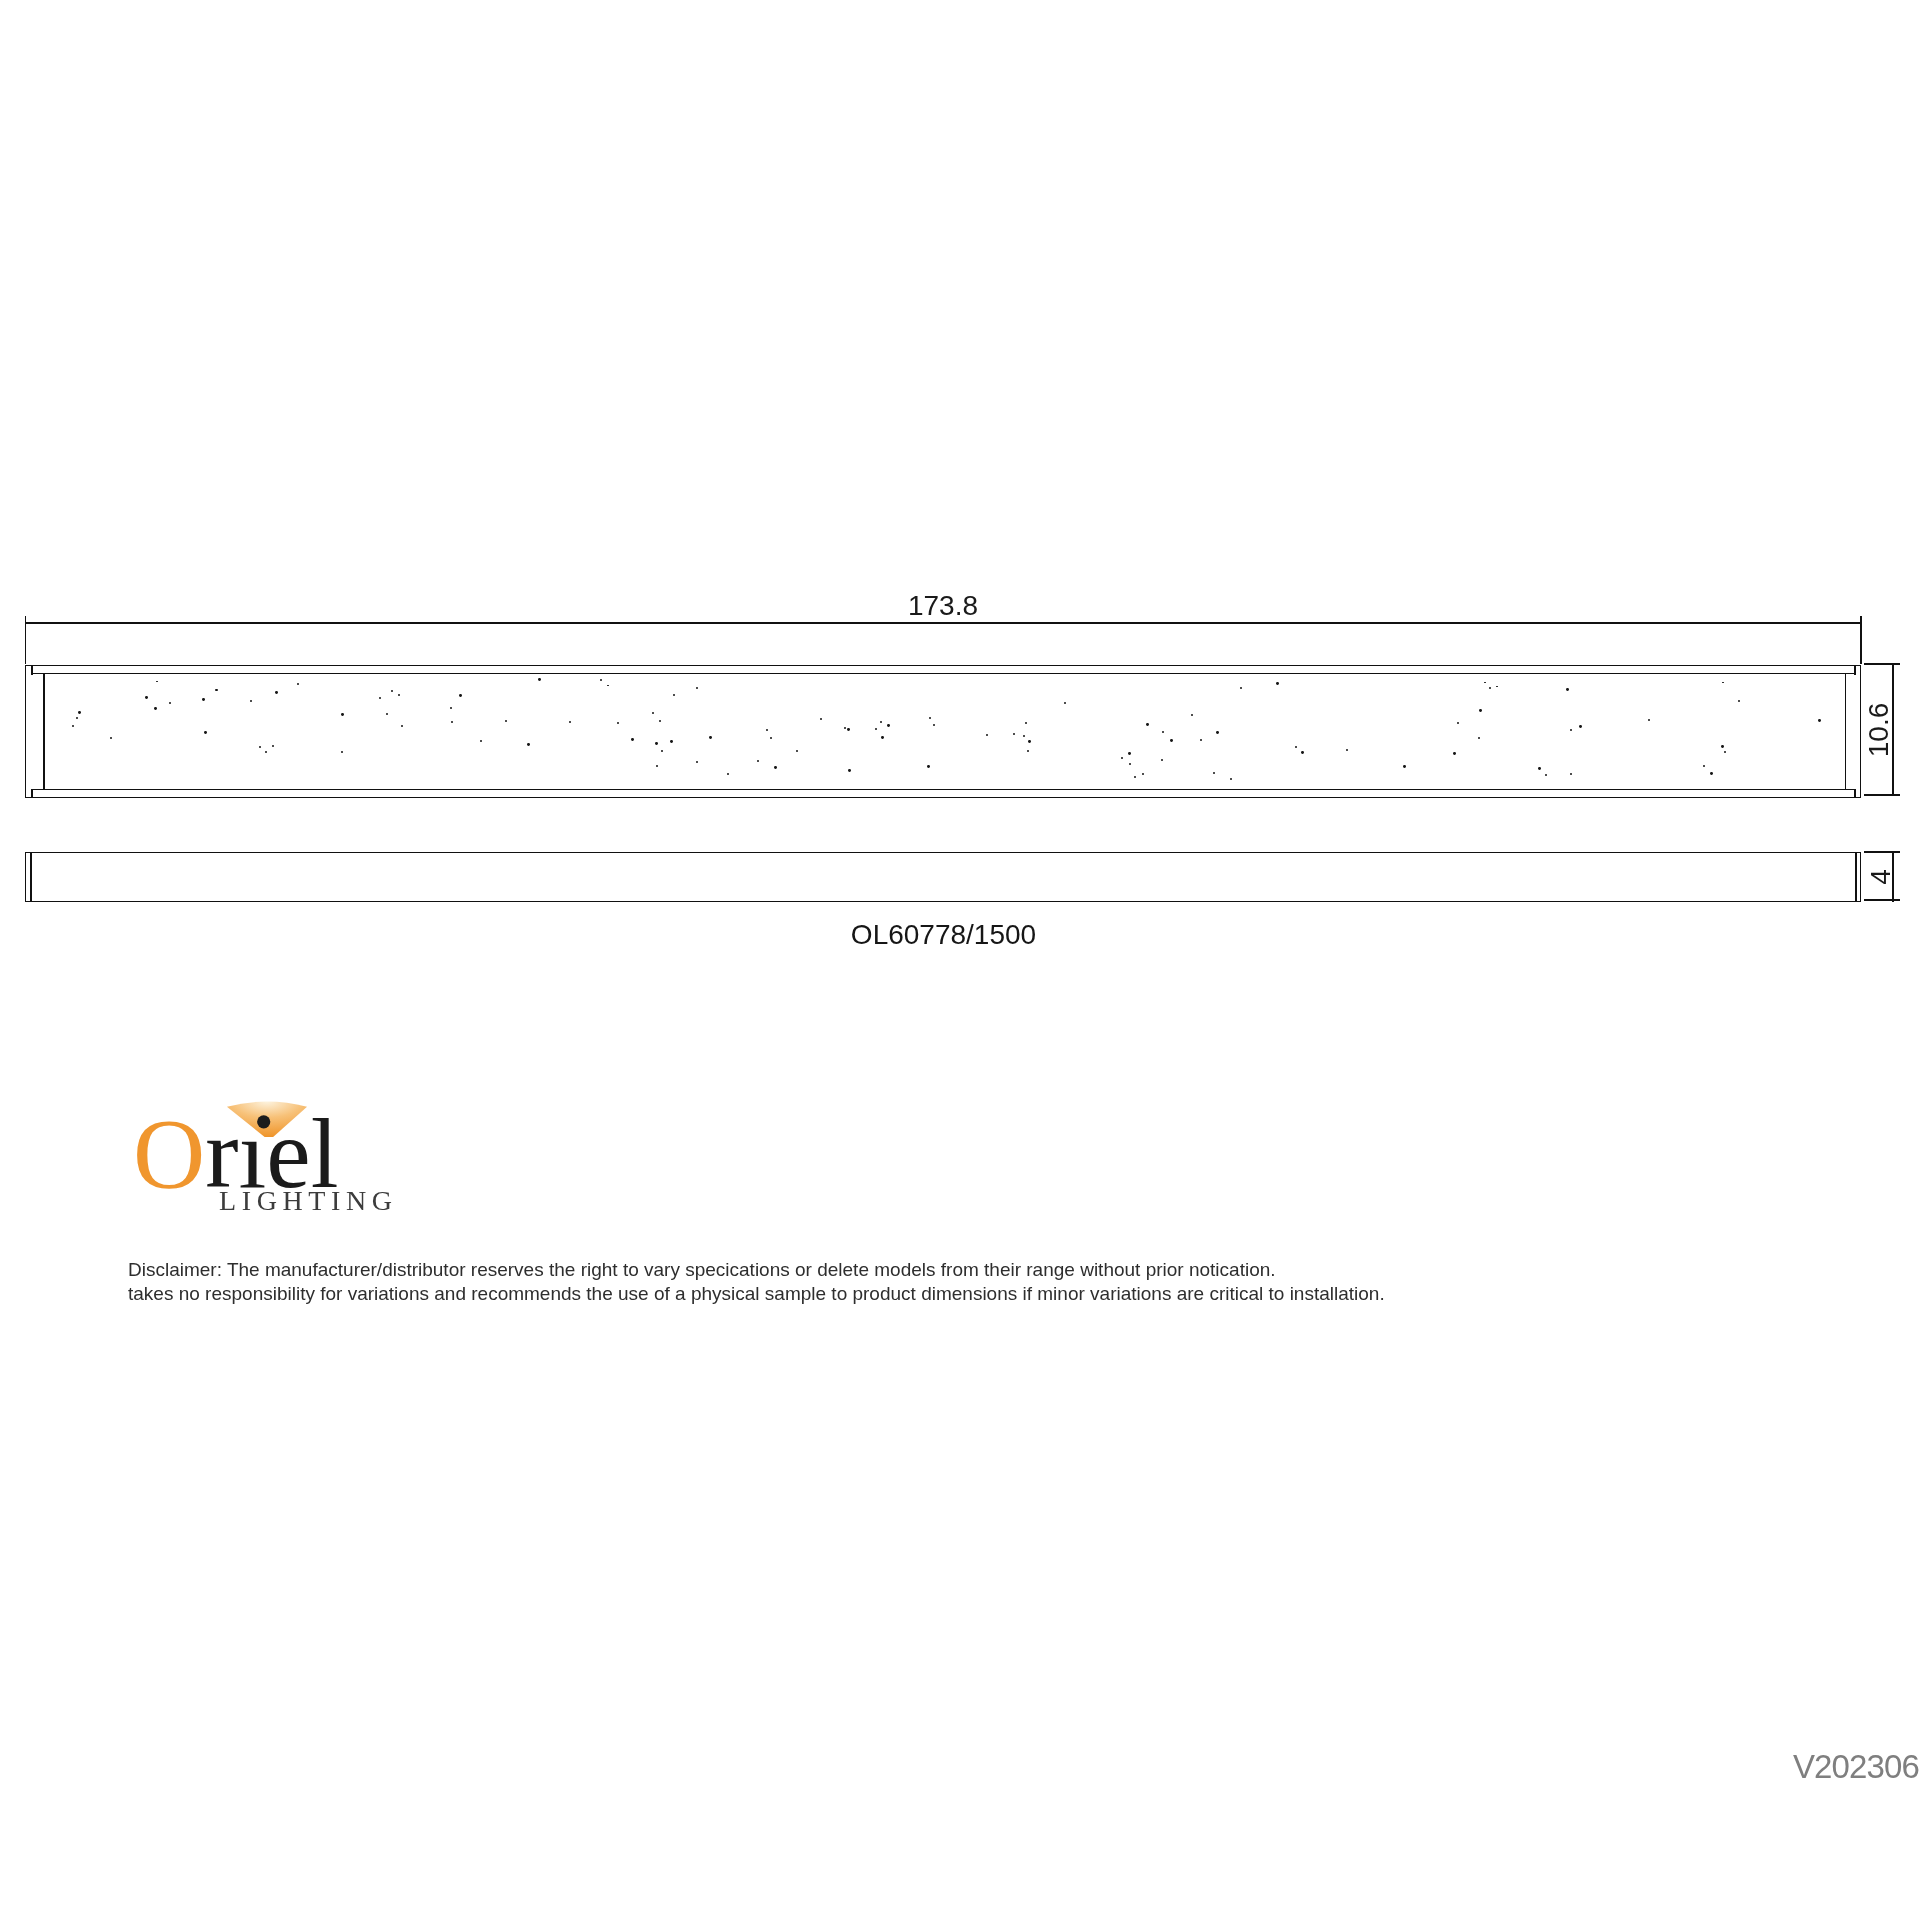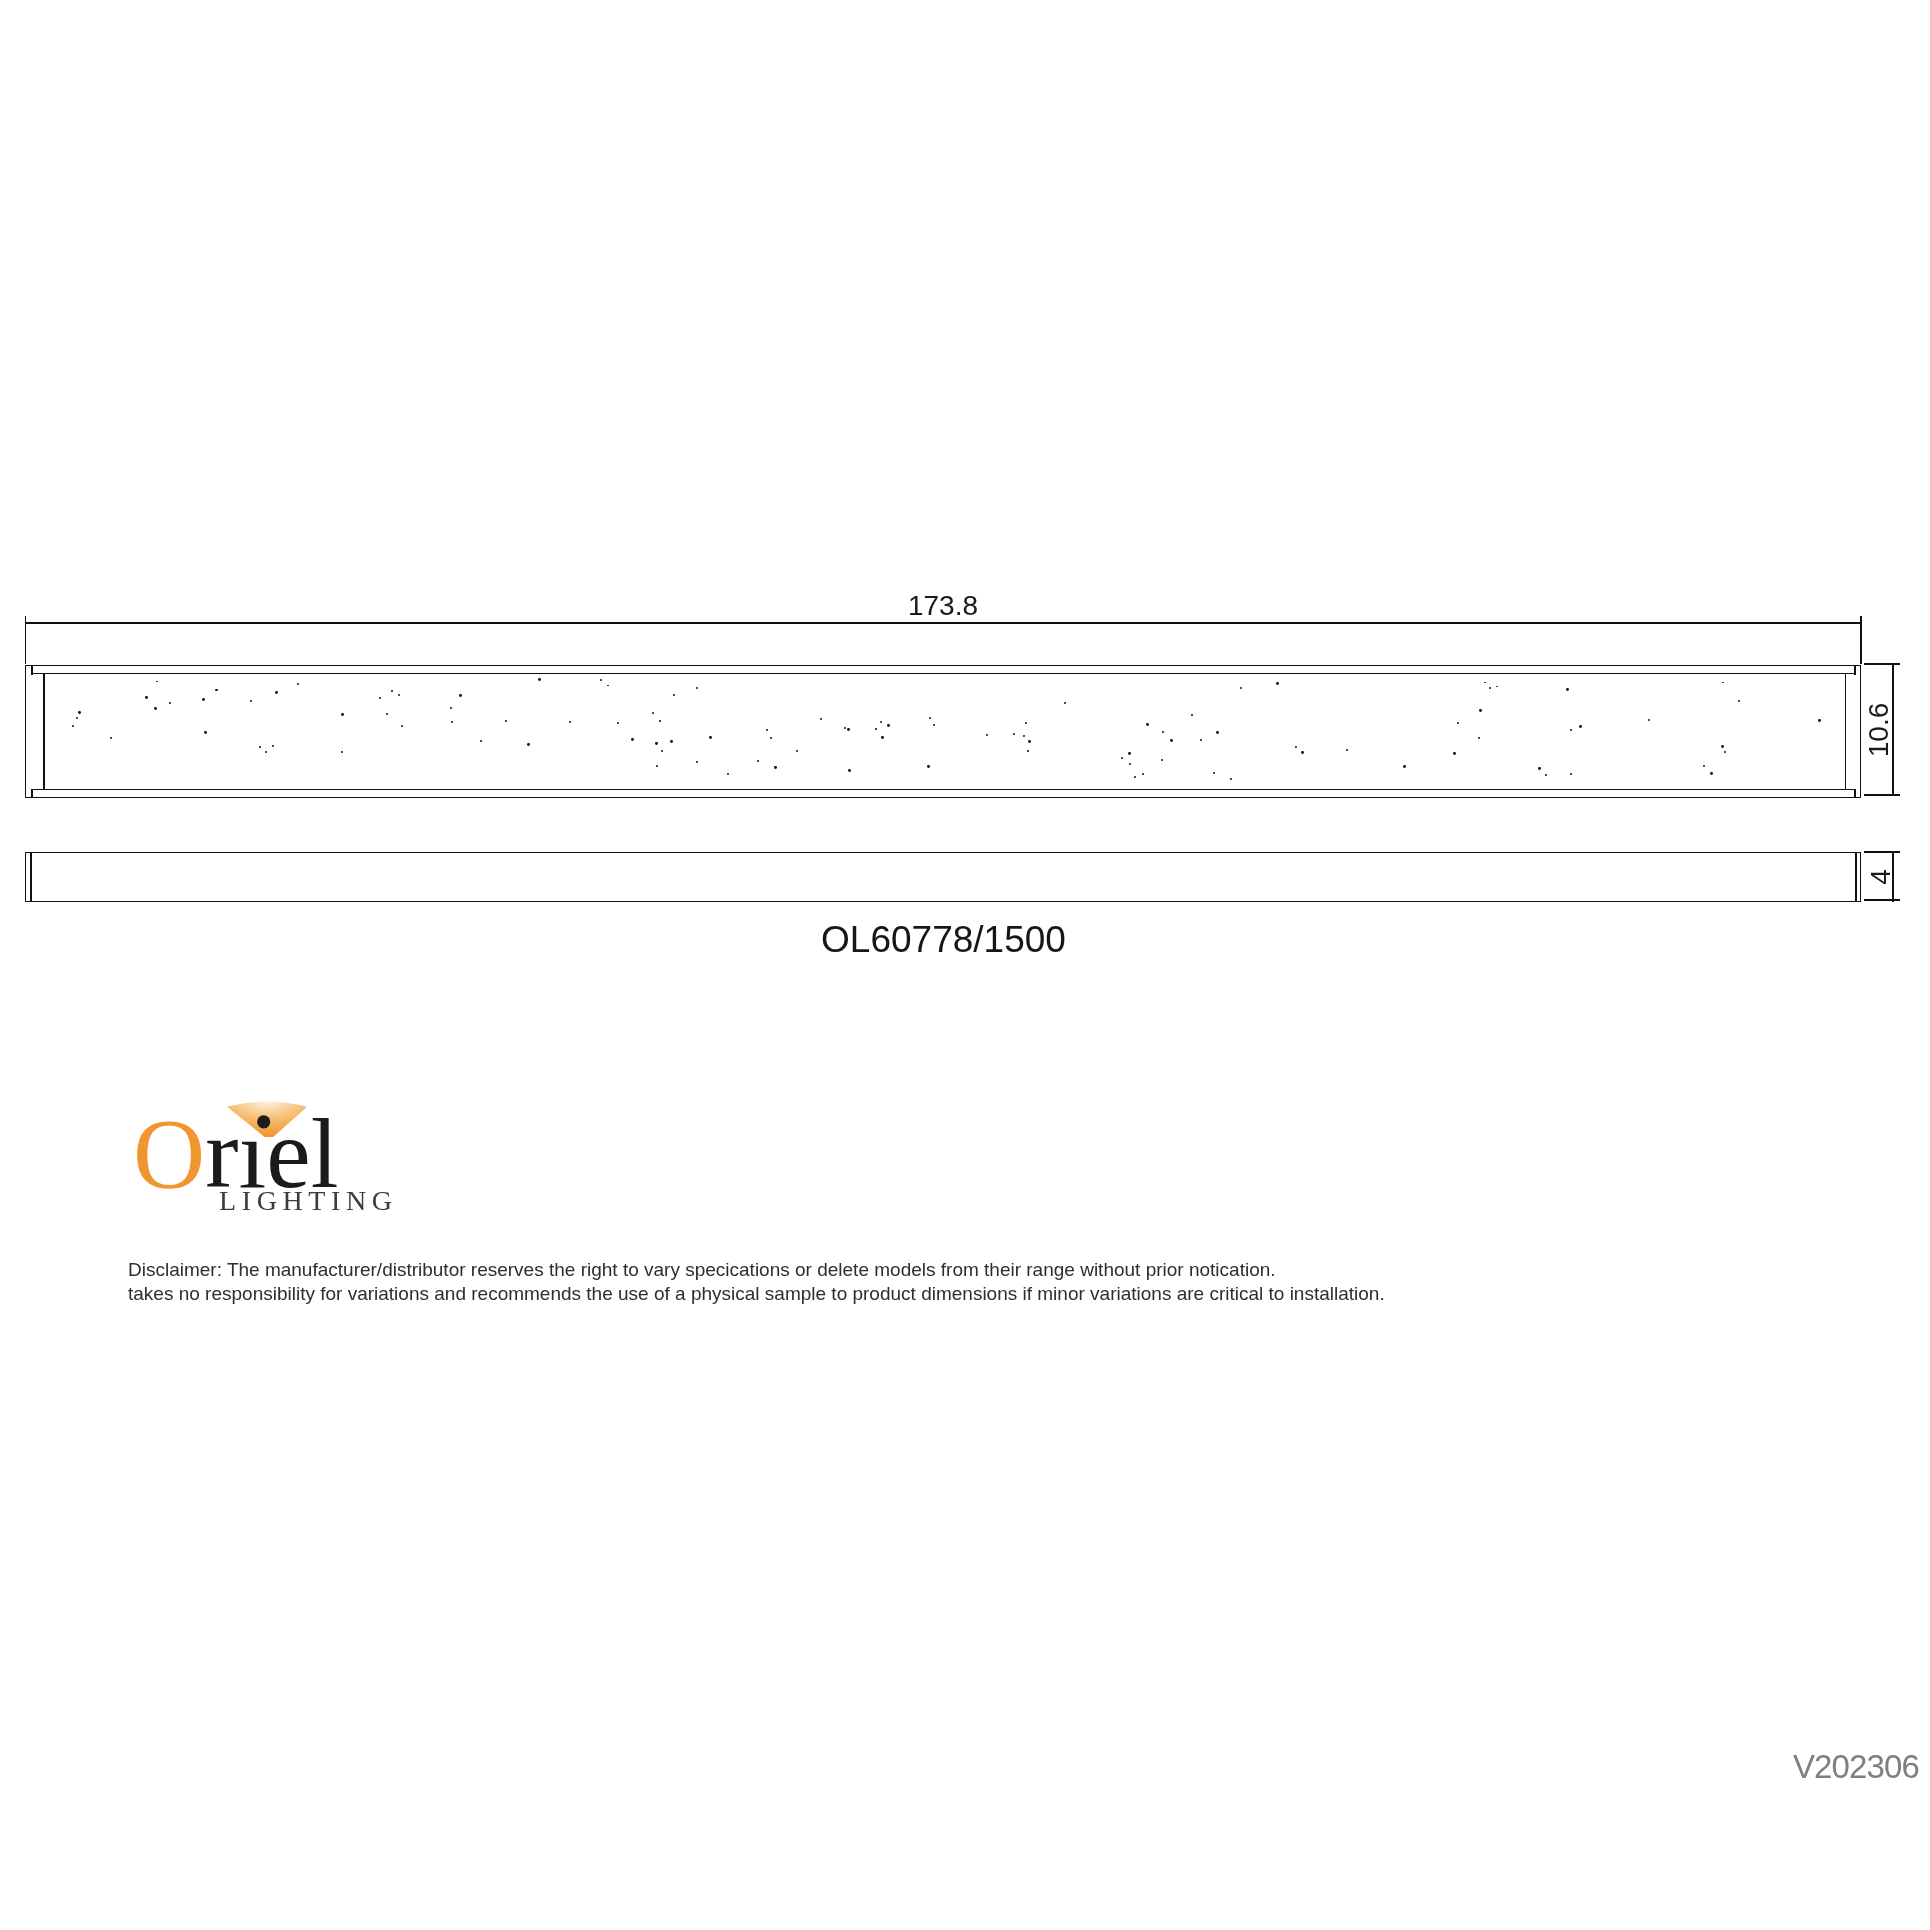--- a/index.html
+++ b/index.html
@@ -65,21 +65,21 @@
   .dim-h2-line  { left: 1892px; top: 851px; width: 1.9px; height: 51px; }
   .dim-h2-label {
     position: absolute; left: 1853px; top: 861px; width: 56px; height: 32px;
     font-size: 28px; text-align: center; line-height: 32px; color:#1a1a1a;
     transform: rotate(-90deg);
   }
 
   
   .model-number {
     position: absolute; left: 755px; top: 919px; width: 377px;
-    font-size: 37px; text-align: center; color: #161616;
+    font-size: 28px; text-align: center; color: #161616;
   }
 
   
   .logo { position: absolute; left: 0; top: 0; }
   .brand {
     position: absolute; left: 133px; top: 1104px;
     font-family: "Liberation Serif", serif;
     font-size: 100px; line-height: 100px; color: #1b1b1b; letter-spacing: 0;
   }
   .brand .lead { color: #F0962E; }

